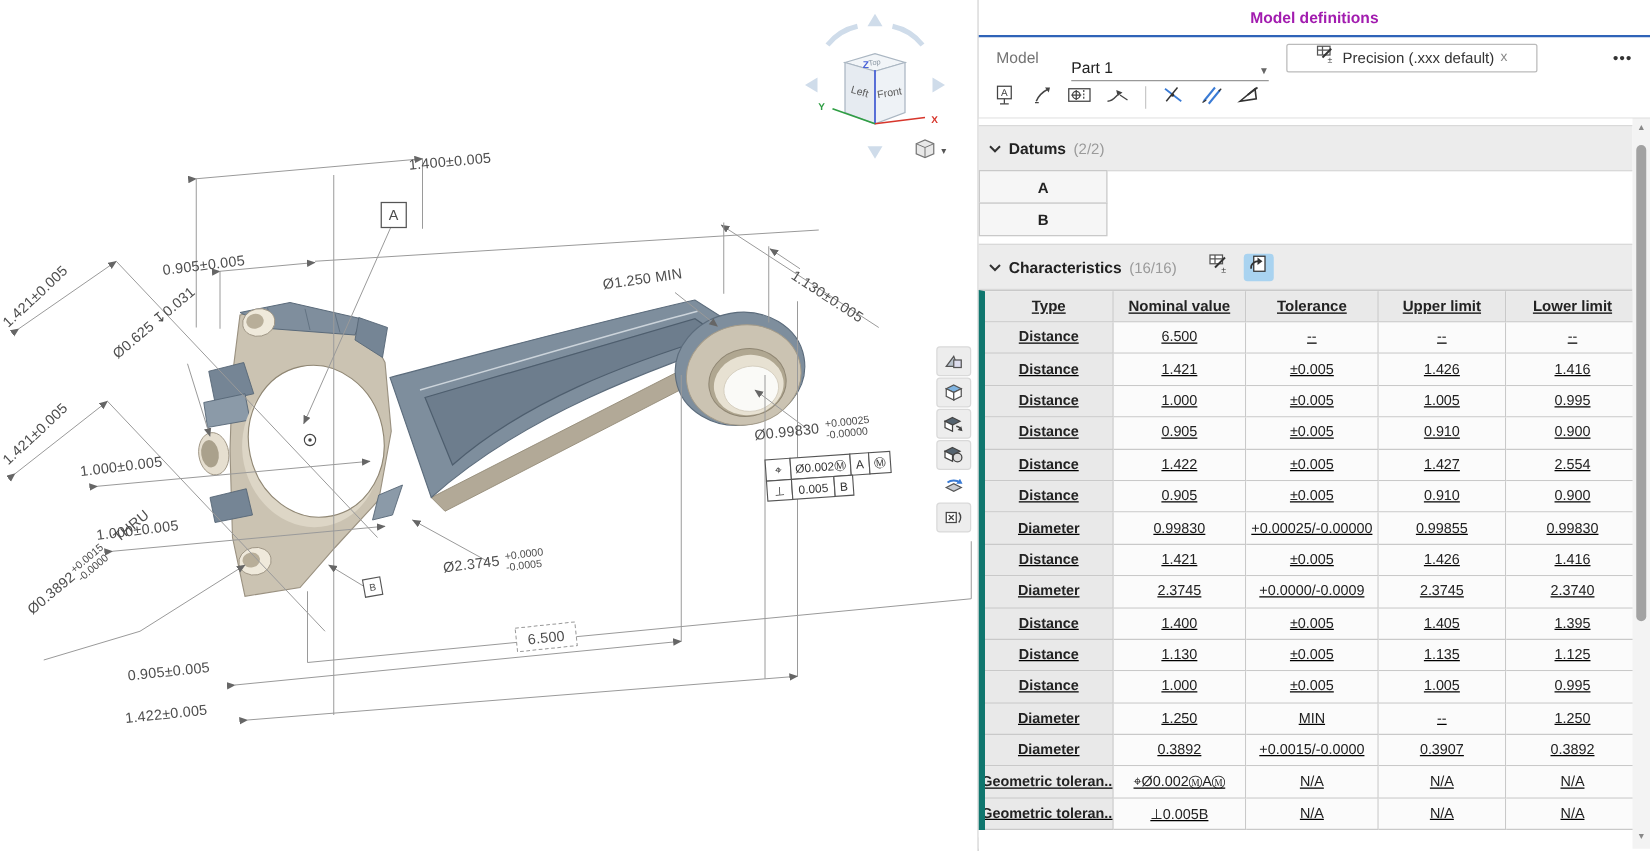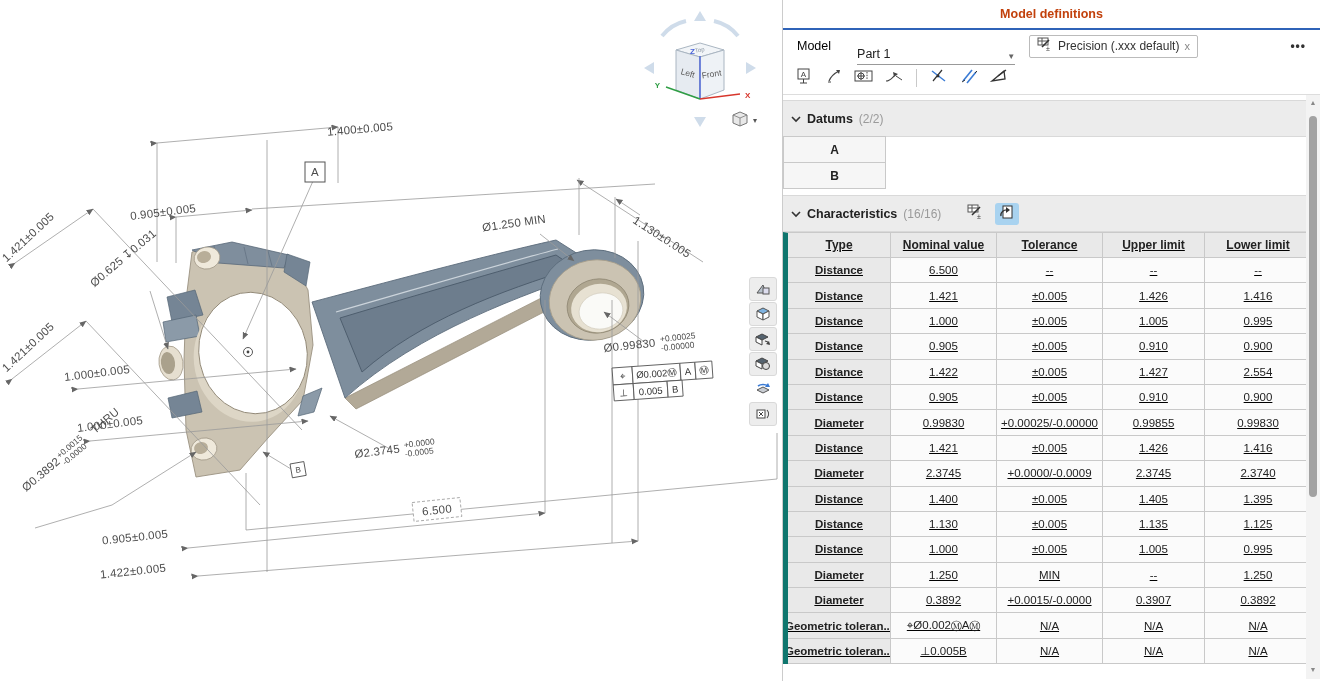--- a/index.html
+++ b/index.html
@@ -19,29 +19,29 @@
     flex-direction:column; gap:1px; }
   .side-btn { width:28px; height:24px; background:#ededed; border:1px solid #d9d9d9;
     border-radius:3px; display:flex; align-items:center; justify-content:center; }
   .side-btn.nobg { background:transparent; border-color:transparent; }
 
   
   .panel { position:absolute; left:782px; top:0; width:538px; height:681px;
     background:#fff; border-left:1px solid #ccc; }
   .tabbar { height:30px; display:flex; align-items:center; justify-content:center;
     border-bottom:2px solid #2f63b8; background:#fff; }
-  .tabbar .tab { color:#c2410c; font-weight:bold; font-size:12.5px; }
+  .tabbar .tab { color:#a21caf; font-weight:bold; font-size:12.5px; }
   .modelrow { height:32px; display:flex; align-items:center; padding:0 14px; background:#fff; }
-  .model-label { font-size:12.5px; color:#000000; }
+  .model-label { font-size:12.5px; color:#737373; }
   .model-dd { display:flex; align-items:end; margin-left:26px; width:158px;
     border-bottom:1px solid #999; padding-bottom:3px;margin-top:20px; }
   .model-dd .val { font-size:12.5px; color:#222; flex:1; }
   .model-dd .caret { font-size:8px; color:#666; }
   .chip { display:flex; align-items:center; gap:5px; margin-left:14px; height:23px;
-    border:1px solid #bbb; border-radius:2px; padding:0 7px; background:#fff; }
+    border:1px solid #bbb; border-radius:2px; padding:0 23px; background:#fff; }
   .chip .lbl { font-size:12px; color:#333; }
   .chip .x { font-size:11px; color:#888; }
   .menu-dots { margin-left:auto; color:#333; font-size:12px; font-weight:bold; letter-spacing:1px; }
   .toolrow { height:33px; display:flex; align-items:center; gap:4px; padding:0 8px;
     border-bottom:1px solid #ddd; background:#fff; }
   .tool-btn { width:26px; height:26px; display:flex; align-items:center; justify-content:center; }
   .tooldiv { width:1px; height:18px; background:#c9c9c9; margin:0 5px; }
 
   .scrollwrap { position:relative; height:584px; }
   .content { position:absolute; left:0; top:0; right:14px; bottom:0; background:#fff; }

